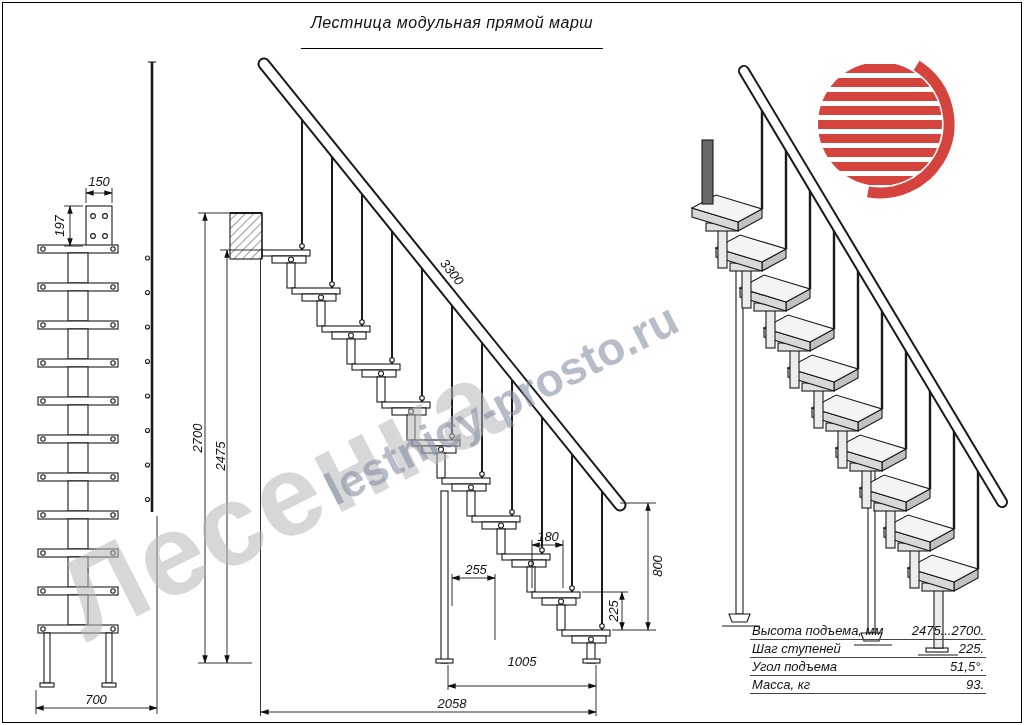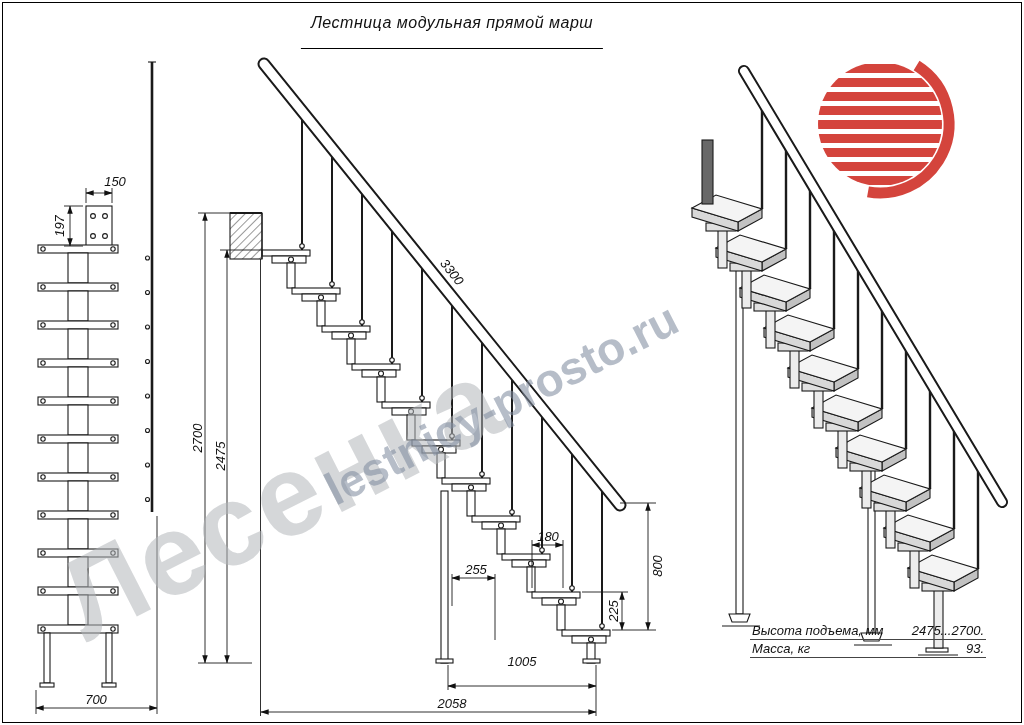--- a/index.html
+++ b/index.html
@@ -331,41 +331,49 @@
           <polygon points="692,208 738,222 738,231 692,217" fill="#d8d8d8"></polygon>
           <polygon points="692,208 716,195 762,209 738,222" fill="#f4f4f4"></polygon>
         </g>
       <rect x="702" y="140" width="11" height="64" fill="#686868"></rect>
     </g>
   </svg>
 
   <div class="label-layer">
     <div class="title">Лестница модульная прямой марш</div>
 
-    <div class="dimlabel" style="left:115px;top:181px">150</div>
+    <div class="dimlabel" style="left:99px;top:181px">150</div>
     <div class="dimlabel rot" style="left:59px;top:226px">197</div>
     <div class="dimlabel" style="left:96px;top:699px">700</div>
 
     <div class="dimlabel rail" style="left:452px;top:272px">3300</div>
     <div class="dimlabel rot" style="left:197px;top:438px">2700</div>
     <div class="dimlabel rot" style="left:220px;top:456px">2475</div>
     <div class="dimlabel" style="left:548px;top:536px">180</div>
     <div class="dimlabel" style="left:476px;top:569px">255</div>
     <div class="dimlabel rot" style="left:657px;top:566px">800</div>
     <div class="dimlabel rot" style="left:613px;top:611px">225</div>
     <div class="dimlabel" style="left:522px;top:661px">1005</div>
     <div class="dimlabel" style="left:452px;top:703px">2058</div>
   </div>
 
   <div class="specs">
     <div class="spec-row">
       <span>Высота подъема, мм</span>
       <span class="v">2475...2700.</span>
     </div>
     <div class="spec-row">
+      <span>Шаг ступеней</span>
+      <span class="v">225.</span>
+    </div>
+    <div class="spec-row">
+      <span>Угол подъема</span>
+      <span class="v">51,5°.</span>
+    </div>
+    <div class="spec-row">
       <span>Масса, кг</span>
       <span class="v">93.</span>
     </div>
   </div>
 
   <div class="wm-big">Лесенка</div>
   <div class="wm-site">lestnicy-prosto.ru</div>
 </div>
 
 </body></html>

